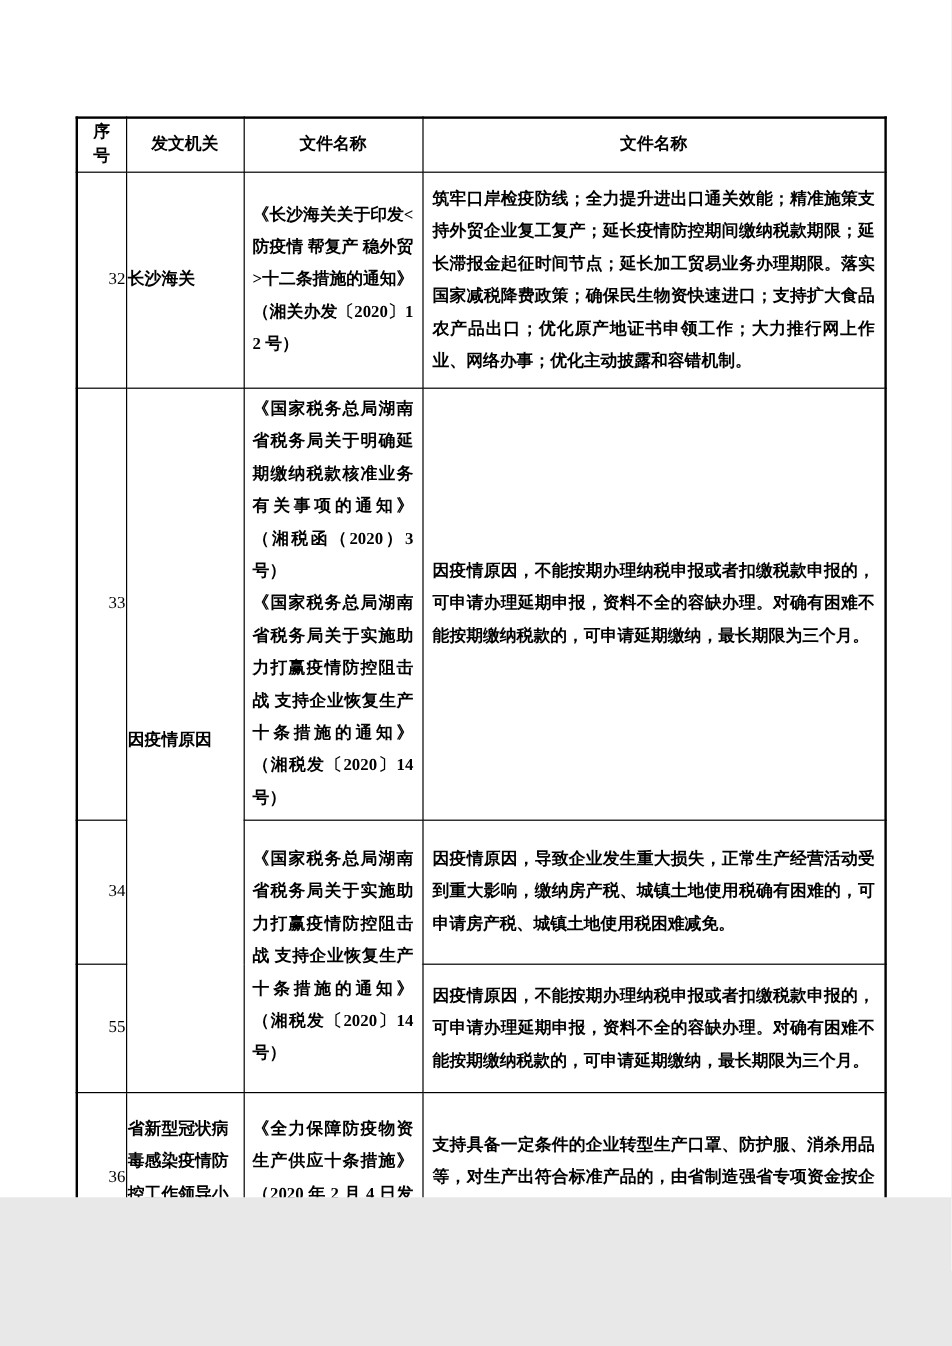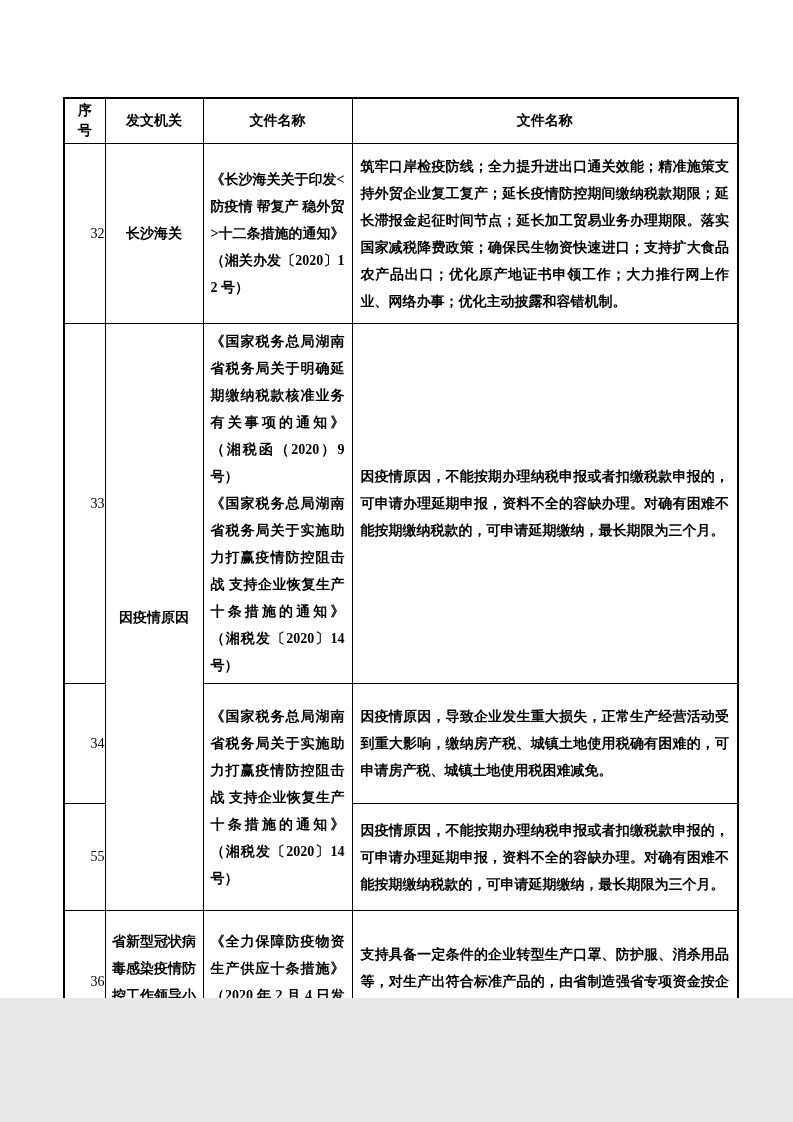--- a/index.html
+++ b/index.html
@@ -49,21 +49,21 @@
   tr.h-r33 { height: 288px; }
   tr.h-r34 { height: 120px; }
   tr.h-r35 { height: 107px; }
   tr.h-r36 { height: 143px; }
   td.c-no {
     text-align: right;
     font-weight: normal;
     font-size: 14px;
   }
   td.c-agency {
-    text-align: center;
+    text-align: left;
     padding: 0 1px;
     line-height: 27px;
     word-break: break-all;
   }
   td.c-doc {
     padding: 4px 7px;
     line-height: 27px;
     text-align: justify;
     text-justify: inter-ideograph;
     word-break: break-all;
@@ -110,21 +110,21 @@
       <tr class="h-r32">
         <td class="c-no">32</td>
         <td class="c-agency">长沙海关</td>
         <td class="c-doc">《长沙海关关于印发&lt;防疫情 帮复产 稳外贸&gt;十二条措施的通知》（湘关办发〔2020〕12 号）</td>
         <td class="c-content">筑牢口岸检疫防线；全力提升进出口通关效能；精准施策支持外贸企业复工复产；延长疫情防控期间缴纳税款期限；延长滞报金起征时间节点；延长加工贸易业务办理期限。落实国家减税降费政策；确保民生物资快速进口；支持扩大食品农产品出口；优化原产地证书申领工作；大力推行网上作业、网络办事；优化主动披露和容错机制。</td>
       </tr>
       <tr class="h-r33">
         <td class="c-no">33</td>
         <td class="c-agency" rowspan="3">因疫情原因</td>
         <td class="c-doc">
-          <div>《国家税务总局湖南省税务局关于明确延期缴纳税款核准业务有关事项的通知》（湘税函（2020）9 号）</div>
+          <div>《国家税务总局湖南省税务局关于明确延期缴纳税款核准业务有关事项的通知》（湘税函（2020）3 号）</div>
           <div>《国家税务总局湖南省税务局关于实施助力打赢疫情防控阻击战 支持企业恢复生产十条措施的通知》（湘税发〔2020〕14 号）</div>
         </td>
         <td class="c-content">因疫情原因，不能按期办理纳税申报或者扣缴税款申报的，可申请办理延期申报，资料不全的容缺办理。对确有困难不能按期缴纳税款的，可申请延期缴纳，最长期限为三个月。</td>
       </tr>
       <tr class="h-r34">
         <td class="c-no">34</td>
         <td class="c-doc" rowspan="2">《国家税务总局湖南省税务局关于实施助力打赢疫情防控阻击战 支持企业恢复生产十条措施的通知》（湘税发〔2020〕14 号）</td>
         <td class="c-content">因疫情原因，导致企业发生重大损失，正常生产经营活动受到重大影响，缴纳房产税、城镇土地使用税确有困难的，可申请房产税、城镇土地使用税困难减免。</td>
       </tr>
       <tr class="h-r35">

